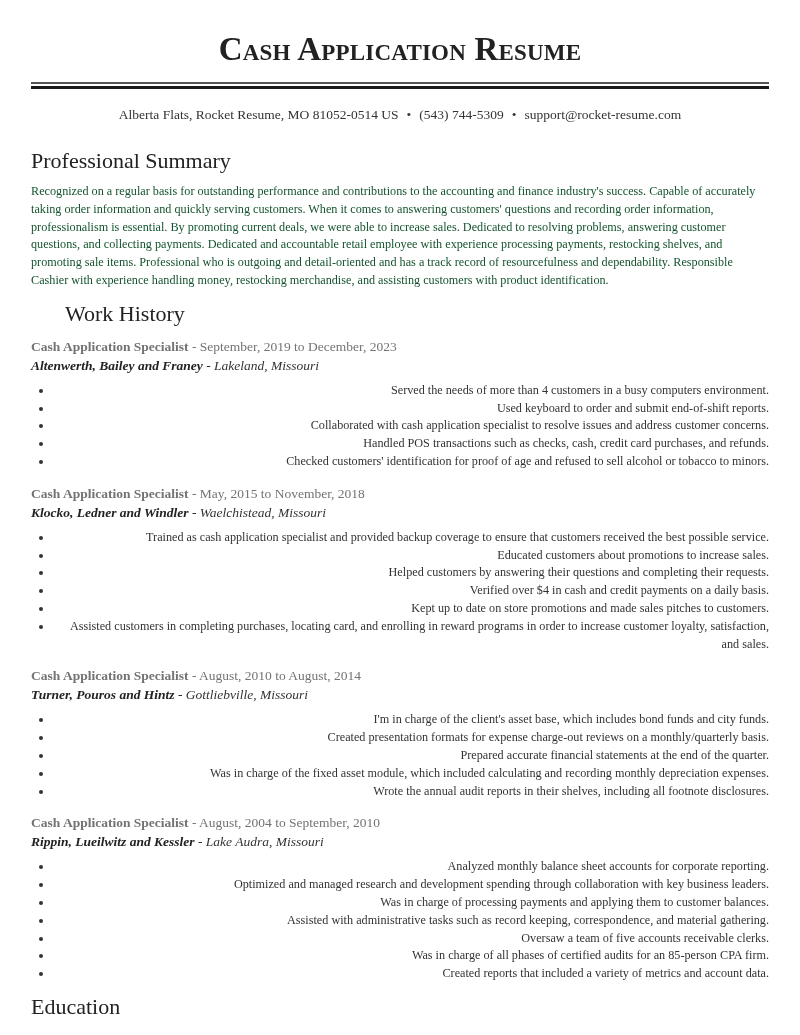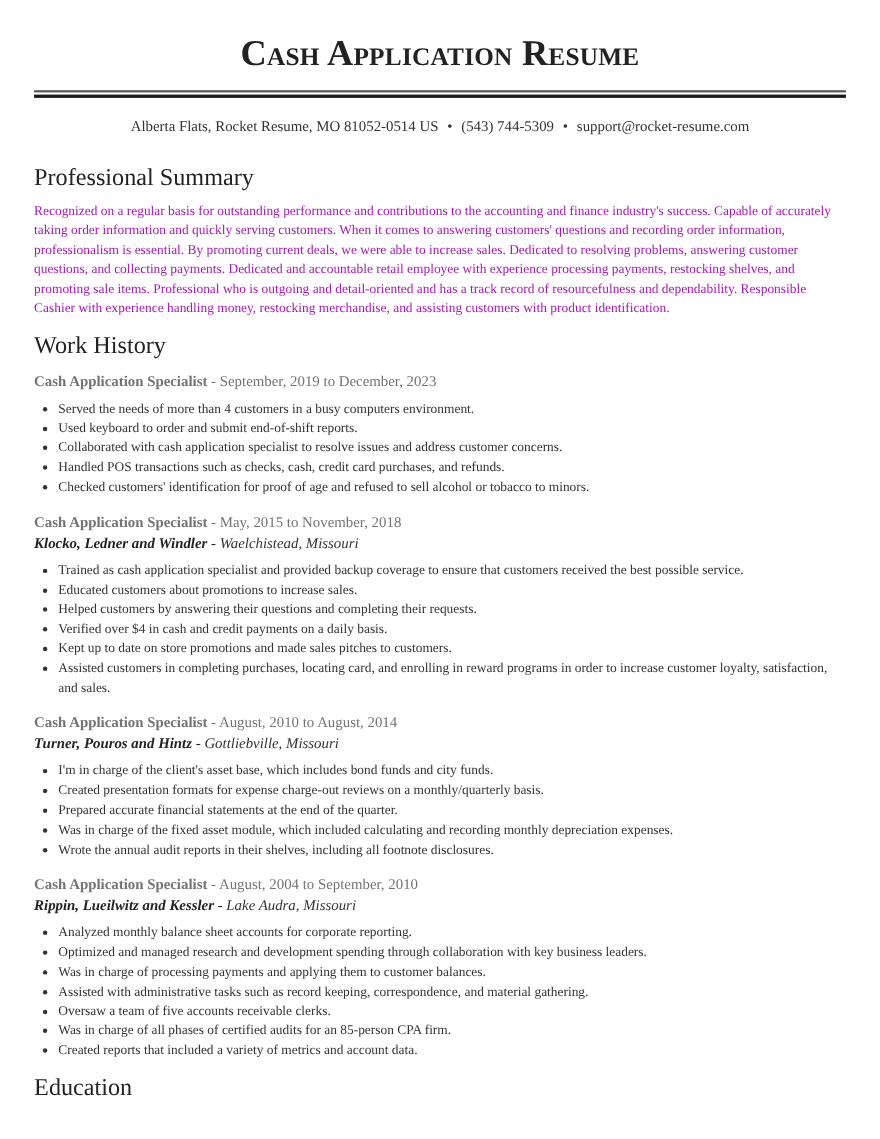--- a/index.html
+++ b/index.html
@@ -38,21 +38,21 @@
   .section-title {
     font-size: 22px;
     font-weight: normal;
     color: #222;
     margin: 0;
     line-height: 28px;
   }
   .summary {
     font-size: 12.2px;
     line-height: 17.8px;
-    color: #a21caf;
+    color: #14532d;
     margin: 8px 0 0 0;
   }
   .job { margin-top: 0; }
   .job-head {
     font-size: 13.5px;
     line-height: 19px;
     color: #737373;
   }
   .job-head b { font-weight: bold; }
   .job-sub {
@@ -63,21 +63,21 @@
   }
   .job-sub b { font-weight: bold; }
   .job-sub .loc { color: #333; }
   ul.bullets {
     margin: 7px 0 0 0;
     padding-left: 22px;
     font-size: 12.2px;
     line-height: 17.8px;
     color: #333;
   }
-  ul.bullets li { padding-left: 0; }
+  ul.bullets li { padding-left: 0; text-align: right; }
 </style>
 </head>
 <body>
 
 <div class="page">
 
   <h1 class="title">Cash Application Resume</h1>
 
   <div class="rule-wrap">
     <div class="rule-thin"></div>
@@ -85,25 +85,28 @@
     <div class="rule-thick"></div>
   </div>
 
   <div class="contact">
     <span>Alberta Flats, Rocket Resume, MO 81052-0514 US</span><span class="sep">•</span><span>(543) 744-5309</span><span class="sep">•</span><span>support@rocket-resume.com</span>
   </div>
 
   <h2 class="section-title" style="margin-top:23px;">Professional Summary</h2>
   <p class="summary">Recognized on a regular basis for outstanding performance and contributions to the accounting and finance industry's success. Capable of accurately taking order information and quickly serving customers. When it comes to answering customers' questions and recording order information, professionalism is essential. By promoting current deals, we were able to increase sales. Dedicated to resolving problems, answering customer questions, and collecting payments. Dedicated and accountable retail employee with experience processing payments, restocking shelves, and promoting sale items. Professional who is outgoing and detail-oriented and has a track record of resourcefulness and dependability. Responsible Cashier with experience handling money, restocking merchandise, and assisting customers with product identification.</p>
 
-  <h2 class="section-title" style="margin-top:10px;">Work History</h2>
+  <h2 class="section-title" style="margin-top:10px;margin-left:34px;">Work History</h2>
 
   <div class="job" style="margin-top:9px;">
     <div class="job-head">
       <b>Cash Application Specialist</b><span> - </span><span>September, 2019 to December, 2023</span>
+    </div>
+    <div class="job-sub">
+      <b>Altenwerth, Bailey and Franey</b><span> - </span><span class="loc">Lakeland, Missouri</span>
     </div>
     <ul class="bullets">
       <li>Served the needs of more than 4 customers in a busy computers environment.</li>
       <li>Used keyboard to order and submit end-of-shift reports.</li>
       <li>Collaborated with cash application specialist to resolve issues and address customer concerns.</li>
       <li>Handled POS transactions such as checks, cash, credit card purchases, and refunds.</li>
       <li>Checked customers' identification for proof of age and refused to sell alcohol or tobacco to minors.</li>
     </ul>
   </div>
 

